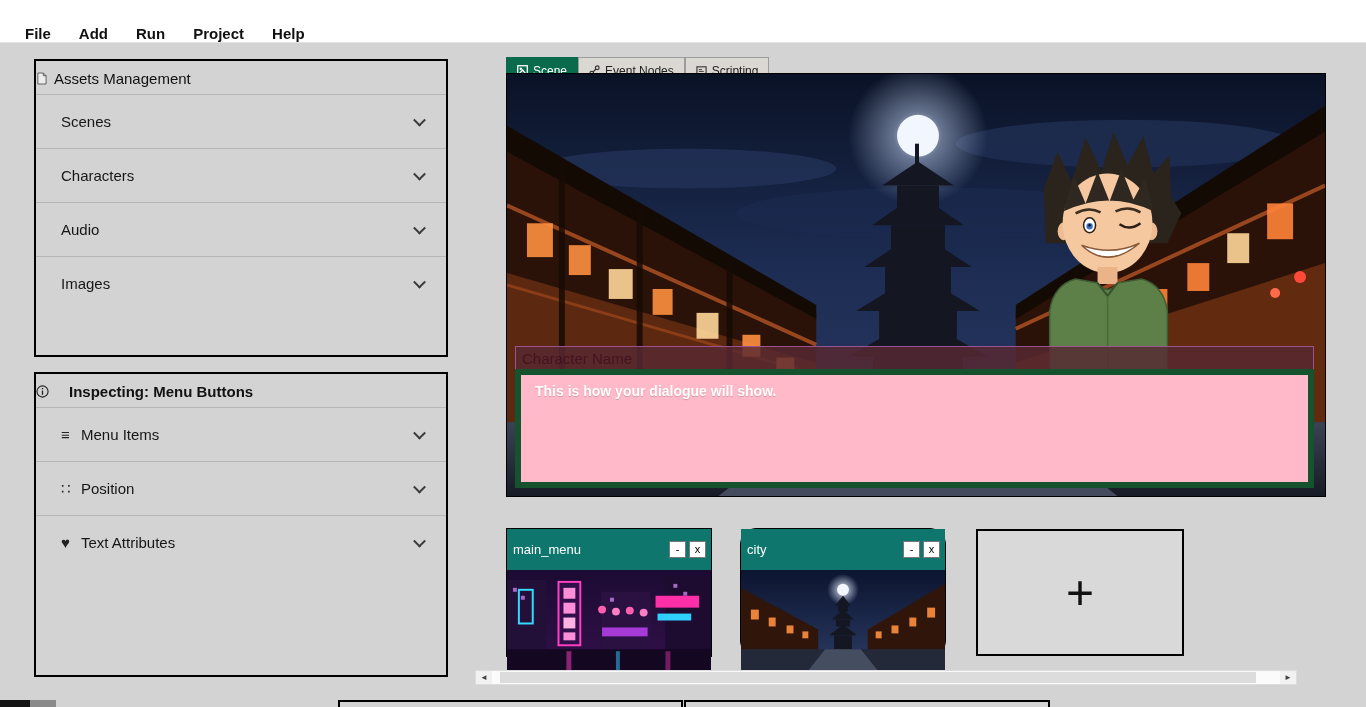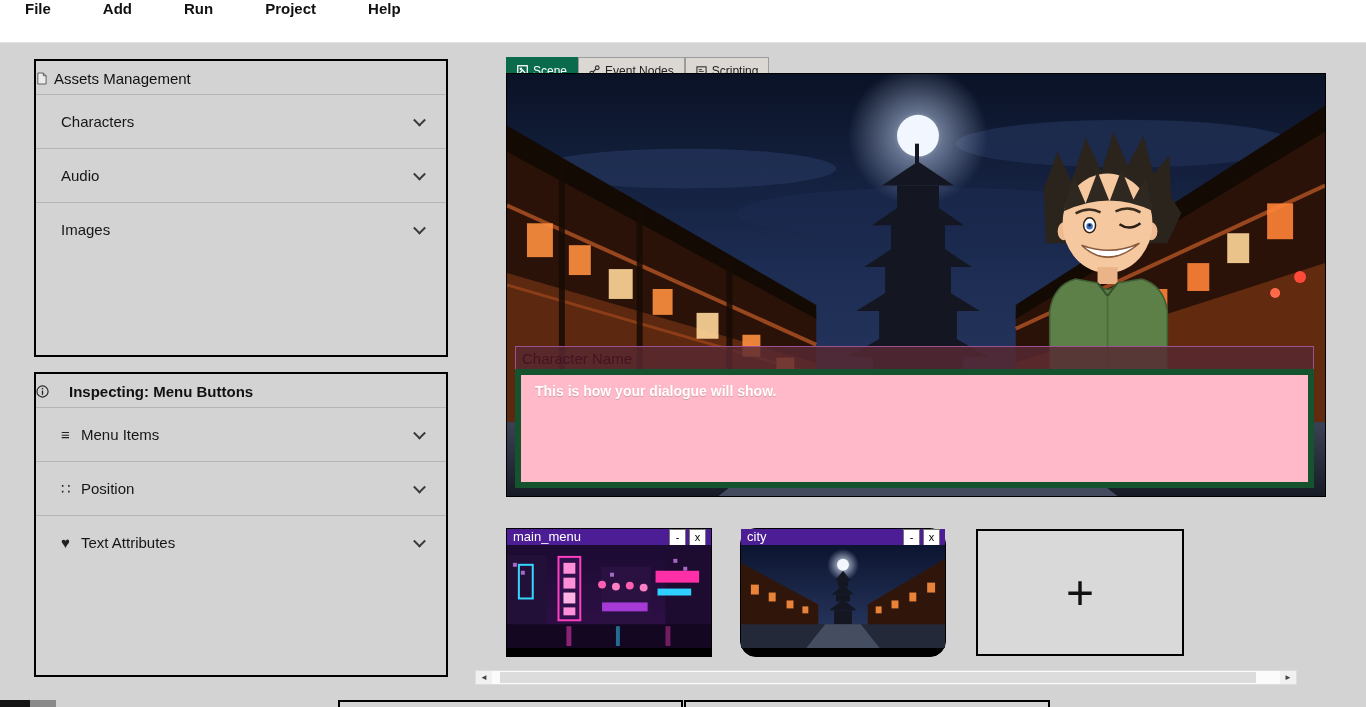--- a/index.html
+++ b/index.html
@@ -7,21 +7,21 @@
   body { font-family: "Liberation Sans", sans-serif; }
   #app {
     position: relative; width: 1366px; height: 707px;
     background: #d3d3d3; overflow: hidden;
   }
 
   
   .menubar {
     position: absolute; left: 0; top: 0; width: 1366px; height: 43px;
     background: #ffffff; border-bottom: 1px solid #e2e2e2;
-    display: flex; align-items: flex-start; padding-left: 25px; gap: 52px;
+    display: flex; align-items: flex-end; padding-left: 25px; gap: 28px;
   }
   .menubar .menu-item {
     font-size: 15px; font-weight: bold; color: #111; cursor: default;
   }
 
   
   .panel {
     position: absolute; left: 34px; width: 414px;
     border: 2px solid #000; background: #d3d3d3;
   }
@@ -85,22 +85,22 @@
   }
 
   
   .scene-card {
     position: absolute; top: 528px; width: 206px; height: 129px;
     border: 1px solid #000; background: #000;
   }
   .scene-card.card-0 { left: 506px; }
   .scene-card.card-1 { left: 740px; border-radius: 16px; }
   .card-header {
-    height: 16px; background: #4c1d95; color: #fff;
-    display: flex; padding-left: 6px; font-size: 13px;
+    height: 41px; background: #0f766e; color: #fff;
+    display: flex; align-items: center; padding-left: 6px; font-size: 13px;
   }
   .card-buttons { margin-left: auto; display: flex; align-items: center; padding-right: 2px; }
   .card-btn {
     width: 17px; height: 17px; margin-right: 3px;
     background: #fff; border: 1px solid #777; color: #000;
     font-size: 11px; line-height: 15px; text-align: center; cursor: pointer;
   }
   .card-body { width: 100%; height: 103px; overflow: hidden; cursor: pointer; }
   .card-body svg { width: 100%; height: 100%; display: block; }
 
@@ -156,20 +156,24 @@
 
   <div class="panel assets">
     <div class="panel-title">
       <span class="icon-svg">
         <svg width="11" height="13" viewBox="0 0 12 14">
             <path d="M2 1 h6 l3 3 v9 h-9 z" fill="#ececec" stroke="#555" stroke-width="1"></path>
             <path d="M8 1 v3 h3" fill="none" stroke="#555" stroke-width="1"></path>
           </svg>
       </span>
       <span>Assets Management</span>
+    </div>
+    <div class="section-row">
+      <span>Scenes</span>
+      <span class="chevron"></span>
     </div>
     <div class="section-row">
       <span>Characters</span>
       <span class="chevron"></span>
     </div>
     <div class="section-row">
       <span>Audio</span>
       <span class="chevron"></span>
     </div>
     <div class="section-row">

